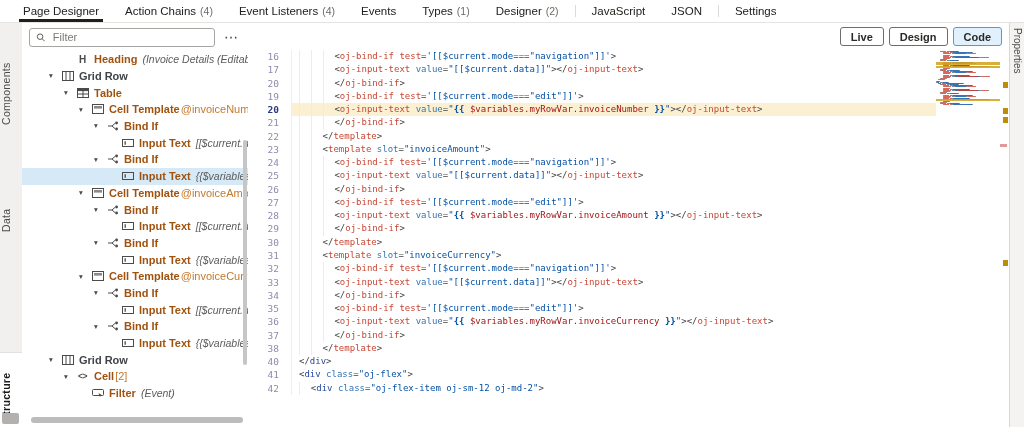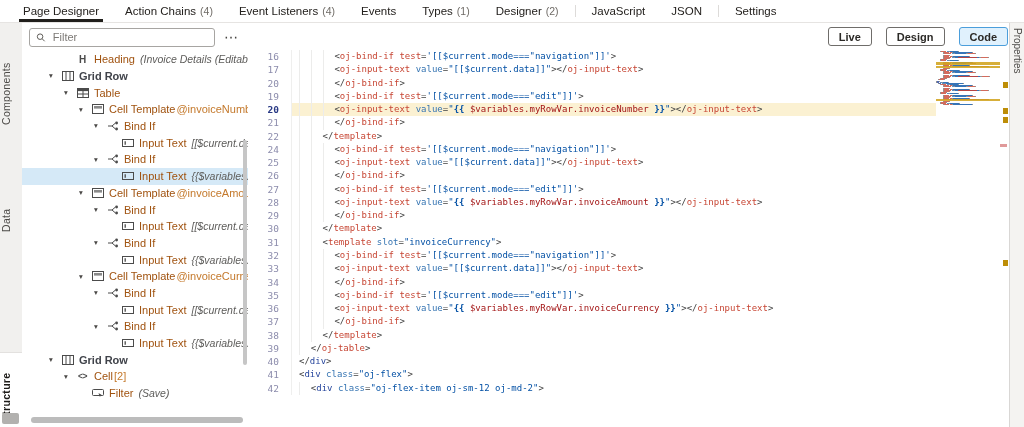--- a/index.html
+++ b/index.html
@@ -26,29 +26,29 @@
   .filter{width:172px;height:17px;border:1px solid #a7a5a2;border-radius:3px;background:#fff;
           display:flex;align-items:center;padding:0 6px;gap:5px}
   .filter input{border:none;outline:none;font-size:11px;color:#333;width:100%;font-family:inherit;background:transparent}
   .filter input::placeholder{color:#7c7975}
   .dots{margin-left:auto;color:#45433f;font-size:14px;cursor:pointer;padding:0 5px;line-height:10px}
   .rows{position:absolute;top:29px;left:0;right:0}
   .trow{height:16.7px;display:flex;align-items:center;font-size:11px;white-space:nowrap;cursor:pointer;overflow:hidden}
   .trow.sel{background:#d5e9f7}
   .arr{flex:0 0 12px;width:12px;font-size:7.5px;color:#4a4846;line-height:1}
   .ticon{flex:0 0 13px;width:13px;height:13px;margin-right:5px;display:flex;align-items:center;justify-content:center}
-  .nm-comp{color:#a0520f;font-weight:400}
+  .nm-comp{color:#a0520f;font-weight:700}
   .nm-plain{color:#40434a;font-weight:700}
   .sfx{color:#c4792c;margin-left:1px}
   .dtl{color:#5d5c5a;font-style:italic;margin-left:5px;font-size:10.5px}
   .vsb{position:absolute;right:1px;top:118px;width:4px;height:225px;background:#c6c6c6;border-radius:2px}
   .hsb{position:absolute;left:9px;bottom:4px;width:212px;height:6px;background:#bcbcbc;border-radius:3px}
   
   .editor{position:absolute;top:22px;left:248px;right:14px;bottom:0;background:#fff}
-  .btns{position:absolute;right:2px;top:5px;display:flex;gap:14px;z-index:3}
+  .btns{position:absolute;right:8px;top:5px;display:flex;gap:5px;z-index:3}
   .btn{height:17px;padding:0 10px;border:1px solid #6f6d6a;border-radius:3px;background:#fff;font-size:11px;
        font-weight:700;color:#2b2926;display:flex;align-items:center;cursor:pointer;font-family:inherit}
   .btn.active{background:#e0f1fd;border-color:#4b9edb}
   .ecode{position:absolute;top:26px;left:0;right:0;bottom:0;overflow:hidden}
   .lines{position:absolute;top:2px;left:0;right:74px}
   .cline{display:flex;height:13.28px;line-height:13.28px;
          font-family:"DejaVu Sans Mono","Liberation Mono",monospace;font-size:9px;white-space:pre}
   .lnum{flex:0 0 31px;text-align:right;color:#8c8cac;padding-right:12px;font-size:9.5px;
         font-family:"DejaVu Sans Mono","Liberation Mono",monospace}
   .lbody{flex:1;border-left:1px solid #efefee;padding-left:7px}
@@ -347,21 +347,21 @@
       </div>
       <div class="trow" style="padding-left: 57px;">
         <div class="arr"></div>
         <div class="ticon">
           <svg width="12" height="12">
             <rect x="0.5" y="2.5" width="11" height="6" rx="1" fill="none" stroke="#4b4b4b"></rect>
             <polygon points="6.5,6 10.5,8.6 7.6,9.6" fill="#4b4b4b"></polygon>
           </svg>
         </div>
         <span class="nm-comp">Filter</span>
-        <span class="dtl">(Save)</span>
+        <span class="dtl">(Event)</span>
       </div>
     </div>
   <div class="vsb"></div>
   <div class="hsb"></div>
 </div>
 
 <div class="editor">
   <div class="btns">
     <div class="btn">Live</div>
     <div class="btn">Design</div>
@@ -369,36 +369,36 @@
   </div>
   <div class="ecode">
     <div class="lines" id="codelines">
         <div class="cline"><div class="lnum">16</div><div class="lbody"><span class="ig"></span><span class="ig"></span><span class="ig"></span><span class="tk-p">&lt;</span><span class="tk-t">oj-bind-if</span><span class="tk-w"> </span><span class="tk-r">test</span><span class="tk-p">=</span><span class="tk-s">'[[$current.mode==="navigation"]]'</span><span class="tk-p">&gt;</span></div></div>
         <div class="cline"><div class="lnum">17</div><div class="lbody"><span class="ig"></span><span class="ig"></span><span class="ig"></span><span class="tk-p">&lt;</span><span class="tk-t">oj-input-text</span><span class="tk-w"> </span><span class="tk-n">value</span><span class="tk-p">=</span><span class="tk-s">"[[$current.data]]"</span><span class="tk-p">&gt;&lt;/</span><span class="tk-t">oj-input-text</span><span class="tk-p">&gt;</span></div></div>
         <div class="cline"><div class="lnum">20</div><div class="lbody"><span class="ig"></span><span class="ig"></span><span class="ig"></span><span class="tk-p">&lt;/</span><span class="tk-t">oj-bind-if</span><span class="tk-p">&gt;</span></div></div>
         <div class="cline"><div class="lnum">19</div><div class="lbody"><span class="ig"></span><span class="ig"></span><span class="ig"></span><span class="tk-p">&lt;</span><span class="tk-t">oj-bind-if</span><span class="tk-w"> </span><span class="tk-r">test</span><span class="tk-p">=</span><span class="tk-s">'[[$current.mode==="edit"]]'</span><span class="tk-p">&gt;</span></div></div>
         <div class="cline hl"><div class="lnum">20</div><div class="lbody"><span class="ig"></span><span class="ig"></span><span class="ig"></span><span class="tk-p">&lt;</span><span class="tk-t">oj-input-text</span><span class="tk-w"> </span><span class="tk-n">value</span><span class="tk-p">=</span><span class="tk-s">"</span><span class="tk-b">{{</span><span class="tk-v"> $variables.myRowVar.invoiceNumber </span><span class="tk-b">}}</span><span class="tk-s">"</span><span class="tk-p">&gt;&lt;/</span><span class="tk-t">oj-input-text</span><span class="tk-p">&gt;</span></div></div>
         <div class="cline"><div class="lnum">21</div><div class="lbody"><span class="ig"></span><span class="ig"></span><span class="ig"></span><span class="tk-p">&lt;/</span><span class="tk-t">oj-bind-if</span><span class="tk-p">&gt;</span></div></div>
         <div class="cline"><div class="lnum">22</div><div class="lbody"><span class="ig"></span><span class="ig"></span><span class="tk-p">&lt;/</span><span class="tk-t">template</span><span class="tk-p">&gt;</span></div></div>
+        <div class="cline"><div class="lnum">23</div><div class="lbody"><span class="ig"></span><span class="ig"></span><span class="tk-p">&lt;</span><span class="tk-t">template</span><span class="tk-w"> </span><span class="tk-n">slot</span><span class="tk-p">=</span><span class="tk-s">"invoiceAmount"</span><span class="tk-p">&gt;</span></div></div>
         <div class="cline"><div class="lnum">24</div><div class="lbody"><span class="ig"></span><span class="ig"></span><span class="ig"></span><span class="tk-p">&lt;</span><span class="tk-t">oj-bind-if</span><span class="tk-w"> </span><span class="tk-r">test</span><span class="tk-p">=</span><span class="tk-s">'[[$current.mode==="navigation"]]'</span><span class="tk-p">&gt;</span></div></div>
         <div class="cline"><div class="lnum">25</div><div class="lbody"><span class="ig"></span><span class="ig"></span><span class="ig"></span><span class="tk-p">&lt;</span><span class="tk-t">oj-input-text</span><span class="tk-w"> </span><span class="tk-n">value</span><span class="tk-p">=</span><span class="tk-s">"[[$current.data]]"</span><span class="tk-p">&gt;&lt;/</span><span class="tk-t">oj-input-text</span><span class="tk-p">&gt;</span></div></div>
         <div class="cline"><div class="lnum">26</div><div class="lbody"><span class="ig"></span><span class="ig"></span><span class="ig"></span><span class="tk-p">&lt;/</span><span class="tk-t">oj-bind-if</span><span class="tk-p">&gt;</span></div></div>
         <div class="cline"><div class="lnum">27</div><div class="lbody"><span class="ig"></span><span class="ig"></span><span class="ig"></span><span class="tk-p">&lt;</span><span class="tk-t">oj-bind-if</span><span class="tk-w"> </span><span class="tk-r">test</span><span class="tk-p">=</span><span class="tk-s">'[[$current.mode==="edit"]]'</span><span class="tk-p">&gt;</span></div></div>
         <div class="cline"><div class="lnum">28</div><div class="lbody"><span class="ig"></span><span class="ig"></span><span class="ig"></span><span class="tk-p">&lt;</span><span class="tk-t">oj-input-text</span><span class="tk-w"> </span><span class="tk-n">value</span><span class="tk-p">=</span><span class="tk-s">"</span><span class="tk-b">{{</span><span class="tk-v"> $variables.myRowVar.invoiceAmount </span><span class="tk-b">}}</span><span class="tk-s">"</span><span class="tk-p">&gt;&lt;/</span><span class="tk-t">oj-input-text</span><span class="tk-p">&gt;</span></div></div>
         <div class="cline"><div class="lnum">29</div><div class="lbody"><span class="ig"></span><span class="ig"></span><span class="ig"></span><span class="tk-p">&lt;/</span><span class="tk-t">oj-bind-if</span><span class="tk-p">&gt;</span></div></div>
         <div class="cline"><div class="lnum">30</div><div class="lbody"><span class="ig"></span><span class="ig"></span><span class="tk-p">&lt;/</span><span class="tk-t">template</span><span class="tk-p">&gt;</span></div></div>
         <div class="cline"><div class="lnum">31</div><div class="lbody"><span class="ig"></span><span class="ig"></span><span class="tk-p">&lt;</span><span class="tk-t">template</span><span class="tk-w"> </span><span class="tk-n">slot</span><span class="tk-p">=</span><span class="tk-s">"invoiceCurrency"</span><span class="tk-p">&gt;</span></div></div>
         <div class="cline"><div class="lnum">32</div><div class="lbody"><span class="ig"></span><span class="ig"></span><span class="ig"></span><span class="tk-p">&lt;</span><span class="tk-t">oj-bind-if</span><span class="tk-w"> </span><span class="tk-r">test</span><span class="tk-p">=</span><span class="tk-s">'[[$current.mode==="navigation"]]'</span><span class="tk-p">&gt;</span></div></div>
         <div class="cline"><div class="lnum">33</div><div class="lbody"><span class="ig"></span><span class="ig"></span><span class="ig"></span><span class="tk-p">&lt;</span><span class="tk-t">oj-input-text</span><span class="tk-w"> </span><span class="tk-n">value</span><span class="tk-p">=</span><span class="tk-s">"[[$current.data]]"</span><span class="tk-p">&gt;&lt;/</span><span class="tk-t">oj-input-text</span><span class="tk-p">&gt;</span></div></div>
         <div class="cline"><div class="lnum">34</div><div class="lbody"><span class="ig"></span><span class="ig"></span><span class="ig"></span><span class="tk-p">&lt;/</span><span class="tk-t">oj-bind-if</span><span class="tk-p">&gt;</span></div></div>
         <div class="cline"><div class="lnum">35</div><div class="lbody"><span class="ig"></span><span class="ig"></span><span class="ig"></span><span class="tk-p">&lt;</span><span class="tk-t">oj-bind-if</span><span class="tk-w"> </span><span class="tk-r">test</span><span class="tk-p">=</span><span class="tk-s">'[[$current.mode==="edit"]]'</span><span class="tk-p">&gt;</span></div></div>
         <div class="cline"><div class="lnum">36</div><div class="lbody"><span class="ig"></span><span class="ig"></span><span class="ig"></span><span class="tk-p">&lt;</span><span class="tk-t">oj-input-text</span><span class="tk-w"> </span><span class="tk-n">value</span><span class="tk-p">=</span><span class="tk-s">"</span><span class="tk-b">{{</span><span class="tk-v"> $variables.myRowVar.invoiceCurrency </span><span class="tk-b">}}</span><span class="tk-s">"</span><span class="tk-p">&gt;&lt;/</span><span class="tk-t">oj-input-text</span><span class="tk-p">&gt;</span></div></div>
         <div class="cline"><div class="lnum">37</div><div class="lbody"><span class="ig"></span><span class="ig"></span><span class="ig"></span><span class="tk-p">&lt;/</span><span class="tk-t">oj-bind-if</span><span class="tk-p">&gt;</span></div></div>
         <div class="cline"><div class="lnum">38</div><div class="lbody"><span class="ig"></span><span class="ig"></span><span class="tk-p">&lt;/</span><span class="tk-t">template</span><span class="tk-p">&gt;</span></div></div>
-        <div class="cline"><div class="lnum">39</div><div class="lbody"><span class="ig"></span><span class="tk-p">&lt;/</span><span class="tk-t">oj-table</span><span class="tk-p">&gt;</span></div></div>
         <div class="cline"><div class="lnum">40</div><div class="lbody"><span class="tk-p">&lt;/</span><span class="tk-d">div</span><span class="tk-p">&gt;</span></div></div>
         <div class="cline"><div class="lnum">41</div><div class="lbody"><span class="tk-p">&lt;</span><span class="tk-d">div</span><span class="tk-w"> </span><span class="tk-n">class</span><span class="tk-p">=</span><span class="tk-s">"oj-flex"</span><span class="tk-p">&gt;</span></div></div>
         <div class="cline"><div class="lnum">42</div><div class="lbody"><span class="ig"></span><span class="tk-p">&lt;</span><span class="tk-d">div</span><span class="tk-w"> </span><span class="tk-n">class</span><span class="tk-p">=</span><span class="tk-s">"oj-flex-item oj-sm-12 oj-md-2"</span><span class="tk-p">&gt;</span></div></div>
       </div>
     <div class="mmap" id="mmap">
         <div class="mrow" style="top: 2px; left: 4.4px;">
           <span class="mseg" style="width: 1px; background: rgb(119, 119, 119);"></span>
           <span class="mseg" style="width: 4.4px; background: rgb(199, 70, 52);"></span>
           <span class="mseg" style="width: 1px;"></span>
           <span class="mseg" style="width: 2.2px; background: rgb(53, 116, 178);"></span>

